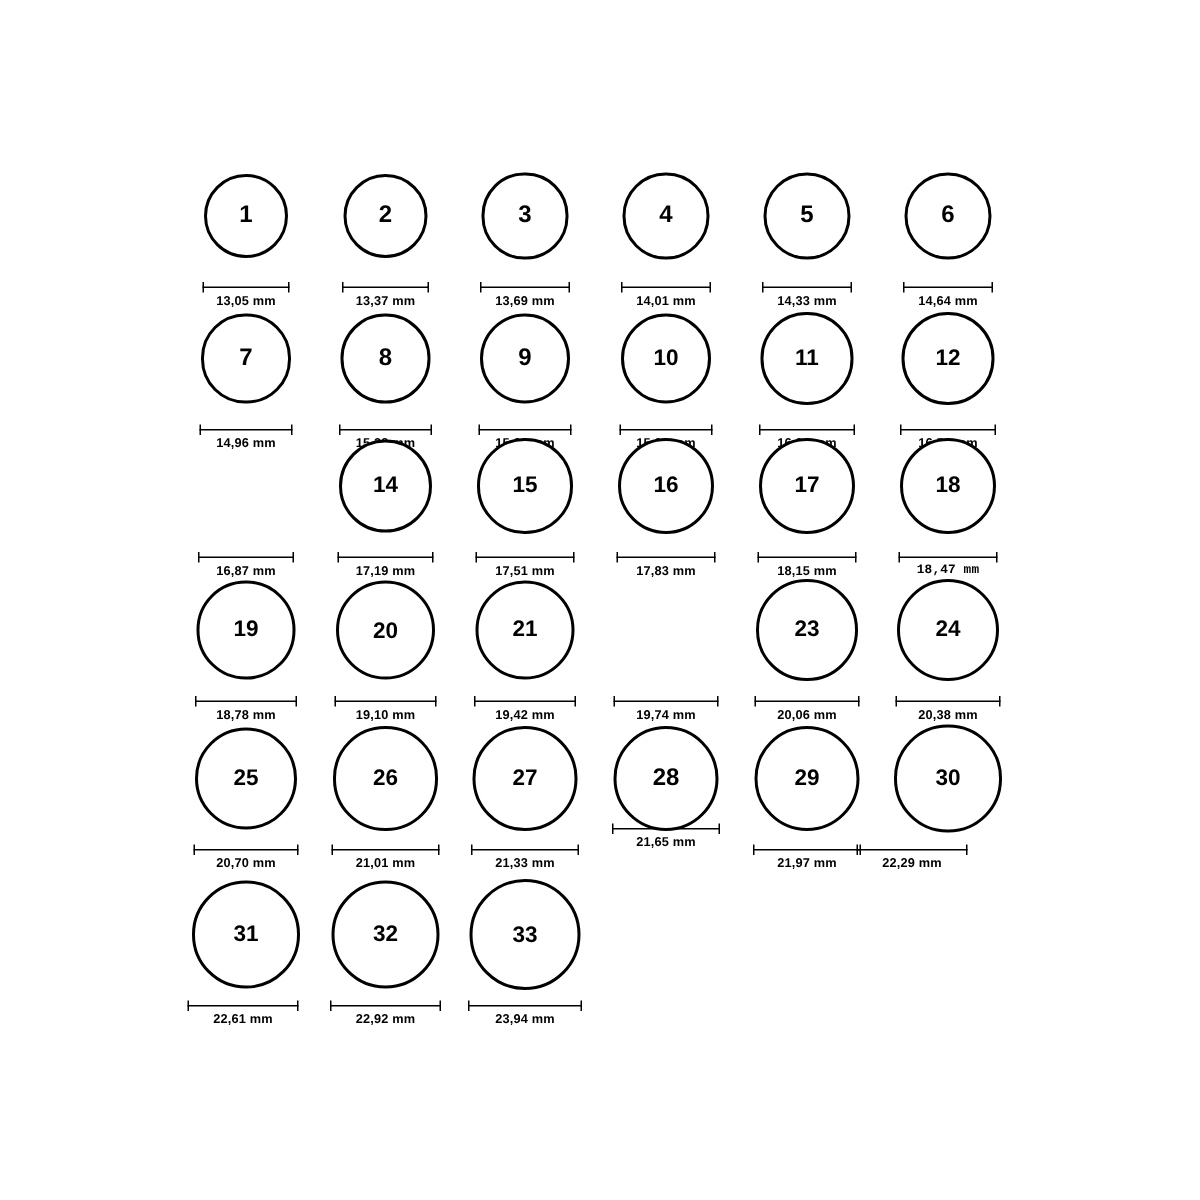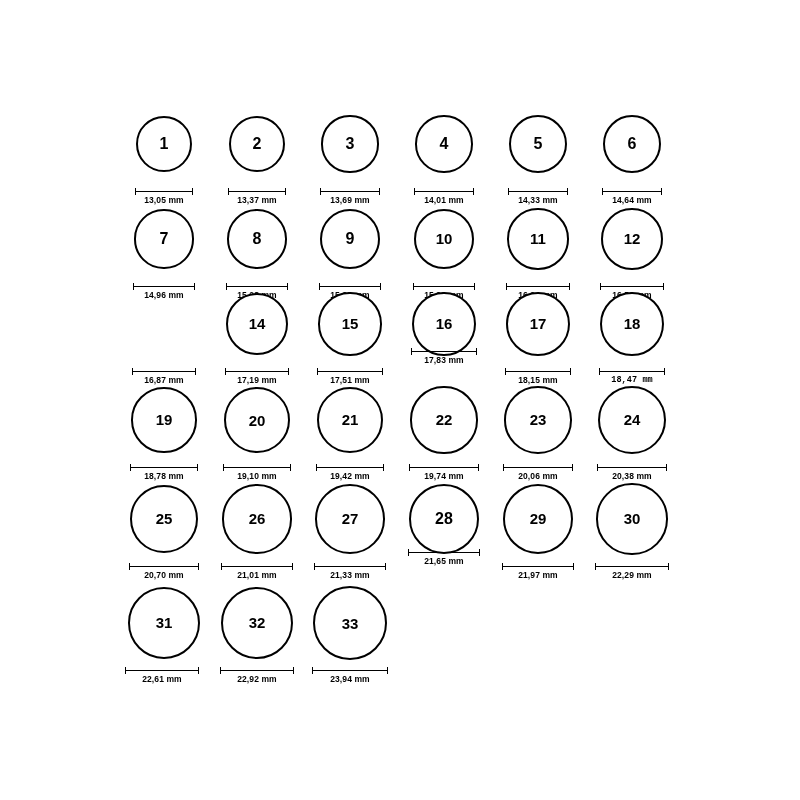--- a/index.html
+++ b/index.html
@@ -298,21 +298,21 @@
           <div class="tick-right"></div>
         </div>
         <div class="dim-text">17,51 mm</div>
       </div>
     </div>
     <div class="ring-cell" style="left: 394px; top: 292.05px; width: 100px;">
       <div class="ring-circle" style="width: 63.9008px; height: 63.9008px;">
         <span class="ring-size-label" style="font-size: 15px;">16</span>
       </div>
     </div>
-    <div class="ring-cell" style="left: 394px; top: 344px; width: 100px;">
+    <div class="ring-cell" style="left: 394px; top: 364px; width: 100px;">
       <div class="dim-wrap">
         <div class="dim-line" style="width: 65.9008px;">
           <div class="bar"></div>
           <div class="tick-left"></div>
           <div class="tick-right"></div>
         </div>
         <div class="dim-text">17,83 mm</div>
       </div>
     </div>
     <div class="ring-cell" style="left: 488px; top: 291.785px; width: 100px;">
@@ -383,25 +383,20 @@
     <div class="ring-cell" style="left: 300px; top: 460px; width: 100px;">
       <div class="dim-wrap">
         <div class="dim-line" style="width: 68.5289px;">
           <div class="bar"></div>
           <div class="tick-left"></div>
           <div class="tick-right"></div>
         </div>
         <div class="dim-text">19,42 mm</div>
       </div>
     </div>
-    <div class="ring-cell" style="left: 394px; top: 386.471px; width: 100px;">
-      <div class="ring-circle" style="width: 67.0579px; height: 67.0579px;">
-        <span class="ring-size-label" style="font-size: 15px;">22</span>
-      </div>
-    </div>
     <div class="ring-cell" style="left: 394px; top: 460px; width: 100px;">
       <div class="dim-wrap">
         <div class="dim-line" style="width: 69.0579px;">
           <div class="bar"></div>
           <div class="tick-left"></div>
           <div class="tick-right"></div>
         </div>
         <div class="dim-text">19,74 mm</div>
       </div>
     </div>
@@ -508,21 +503,21 @@
           <div class="tick-right"></div>
         </div>
         <div class="dim-text">21,97 mm</div>
       </div>
     </div>
     <div class="ring-cell" style="left: 582px; top: 483.364px; width: 100px;">
       <div class="ring-circle" style="width: 71.2727px; height: 71.2727px;">
         <span class="ring-size-label" style="font-size: 15px;">30</span>
       </div>
     </div>
-    <div class="ring-cell" style="left: 582px; top: 559px; width: 100px; justify-content: center;">
+    <div class="ring-cell" style="left: 558px; top: 559px; width: 100px; justify-content: center;">
       <div class="dim-wrap">
         <div class="dim-line" style="width: 73.2727px;">
           <div class="bar"></div>
           <div class="tick-left"></div>
           <div class="tick-right"></div>
         </div>
         <div class="dim-text">22,29 mm</div>
       </div>
     </div>
     <div class="ring-cell" style="left: 114px; top: 587.099px; width: 100px;">

